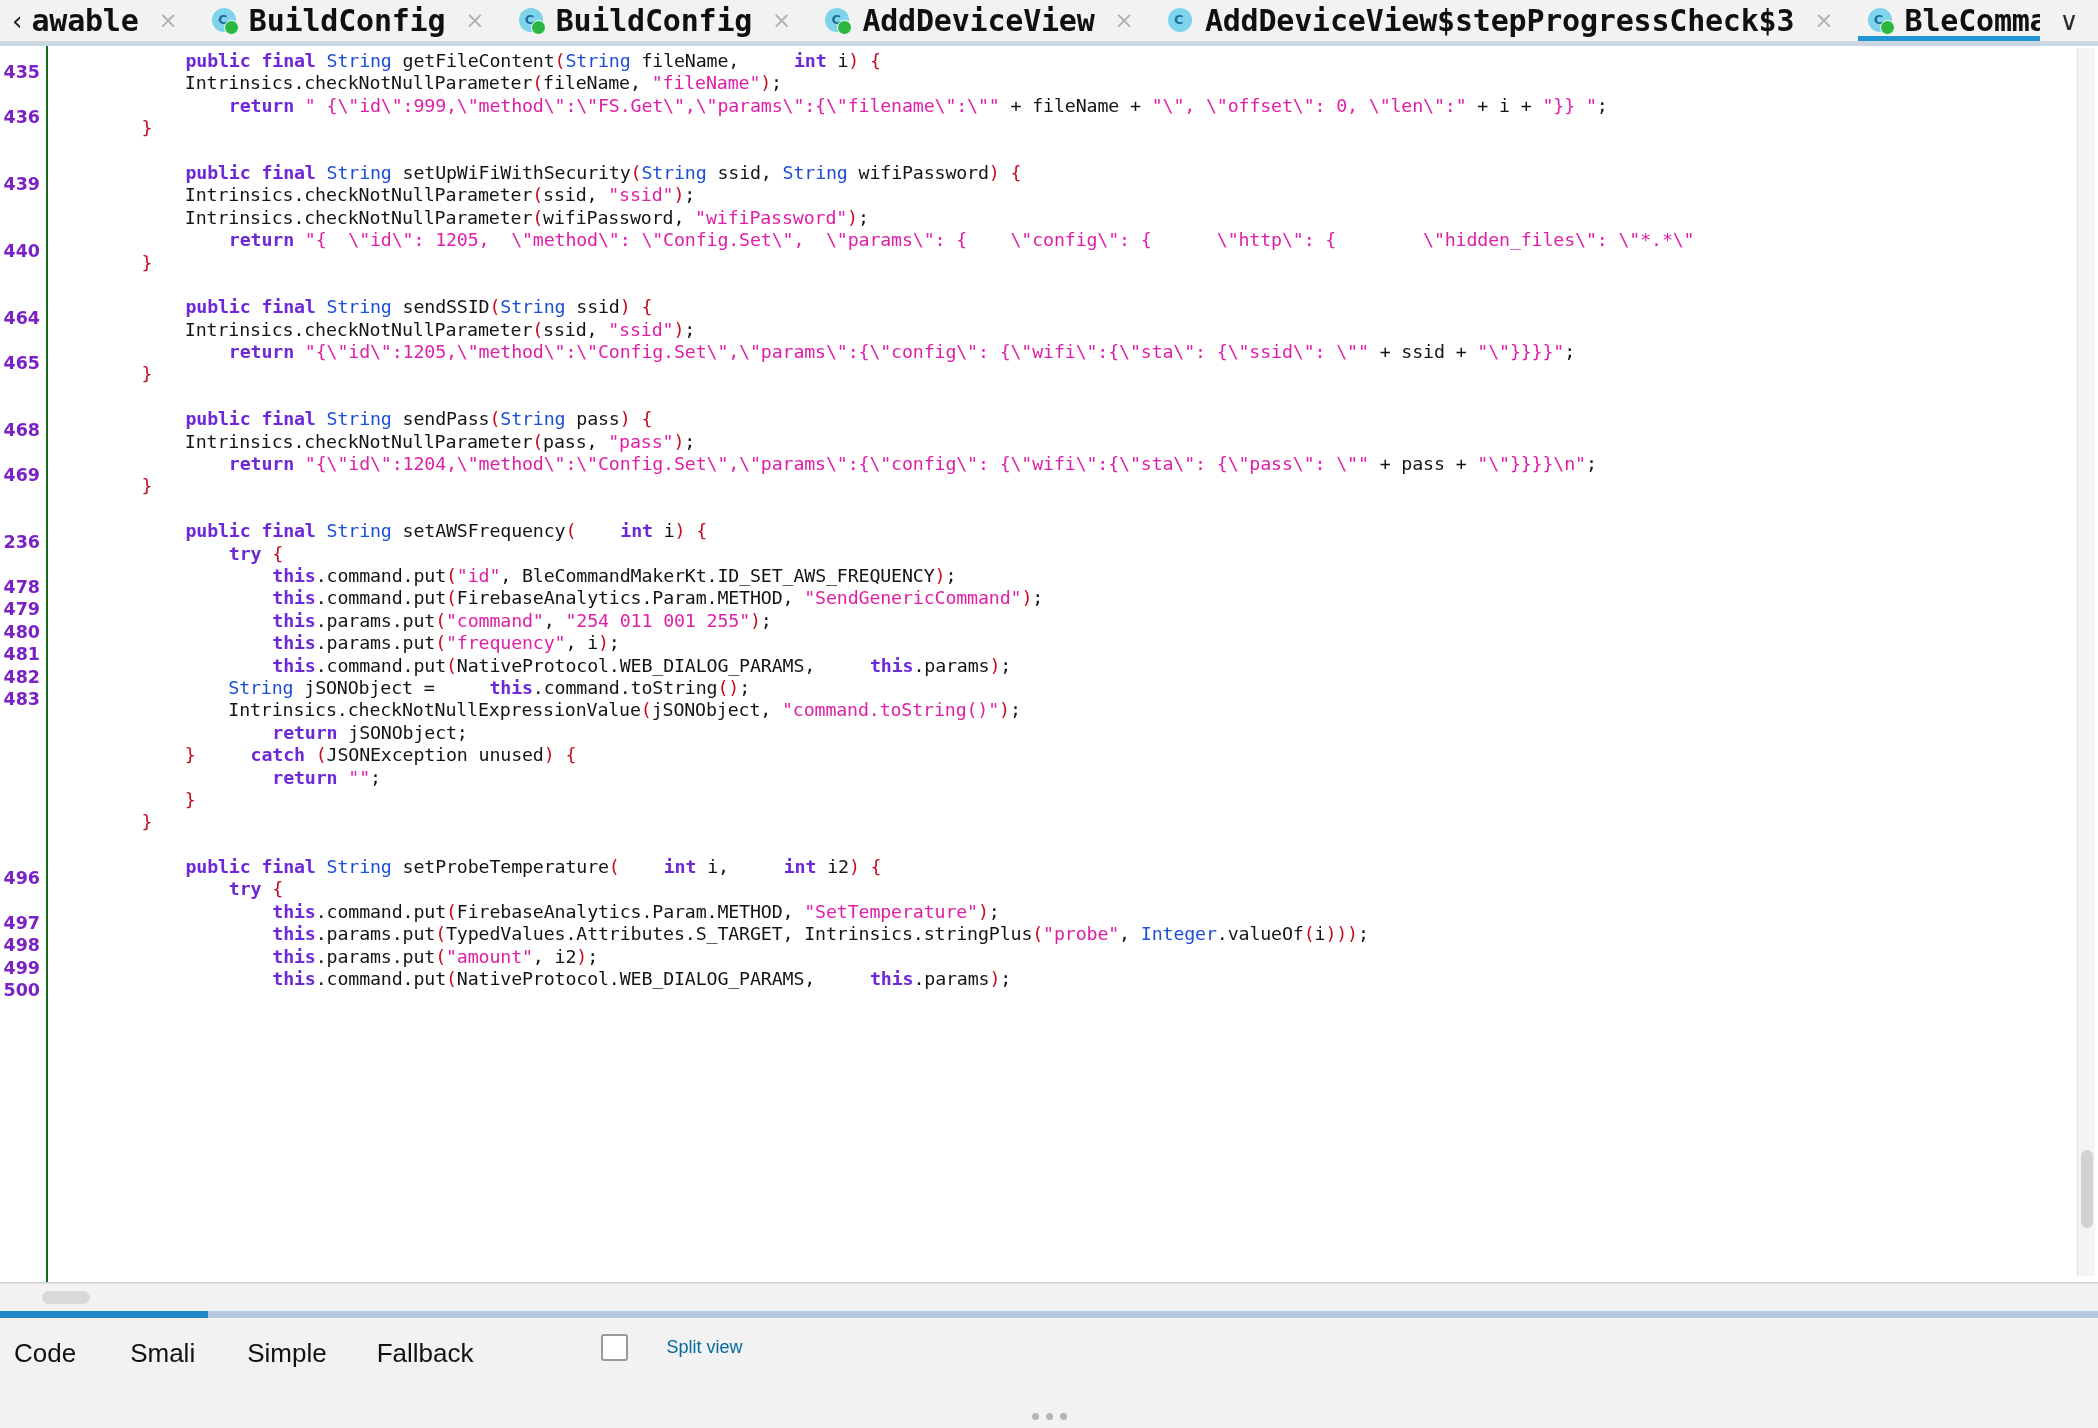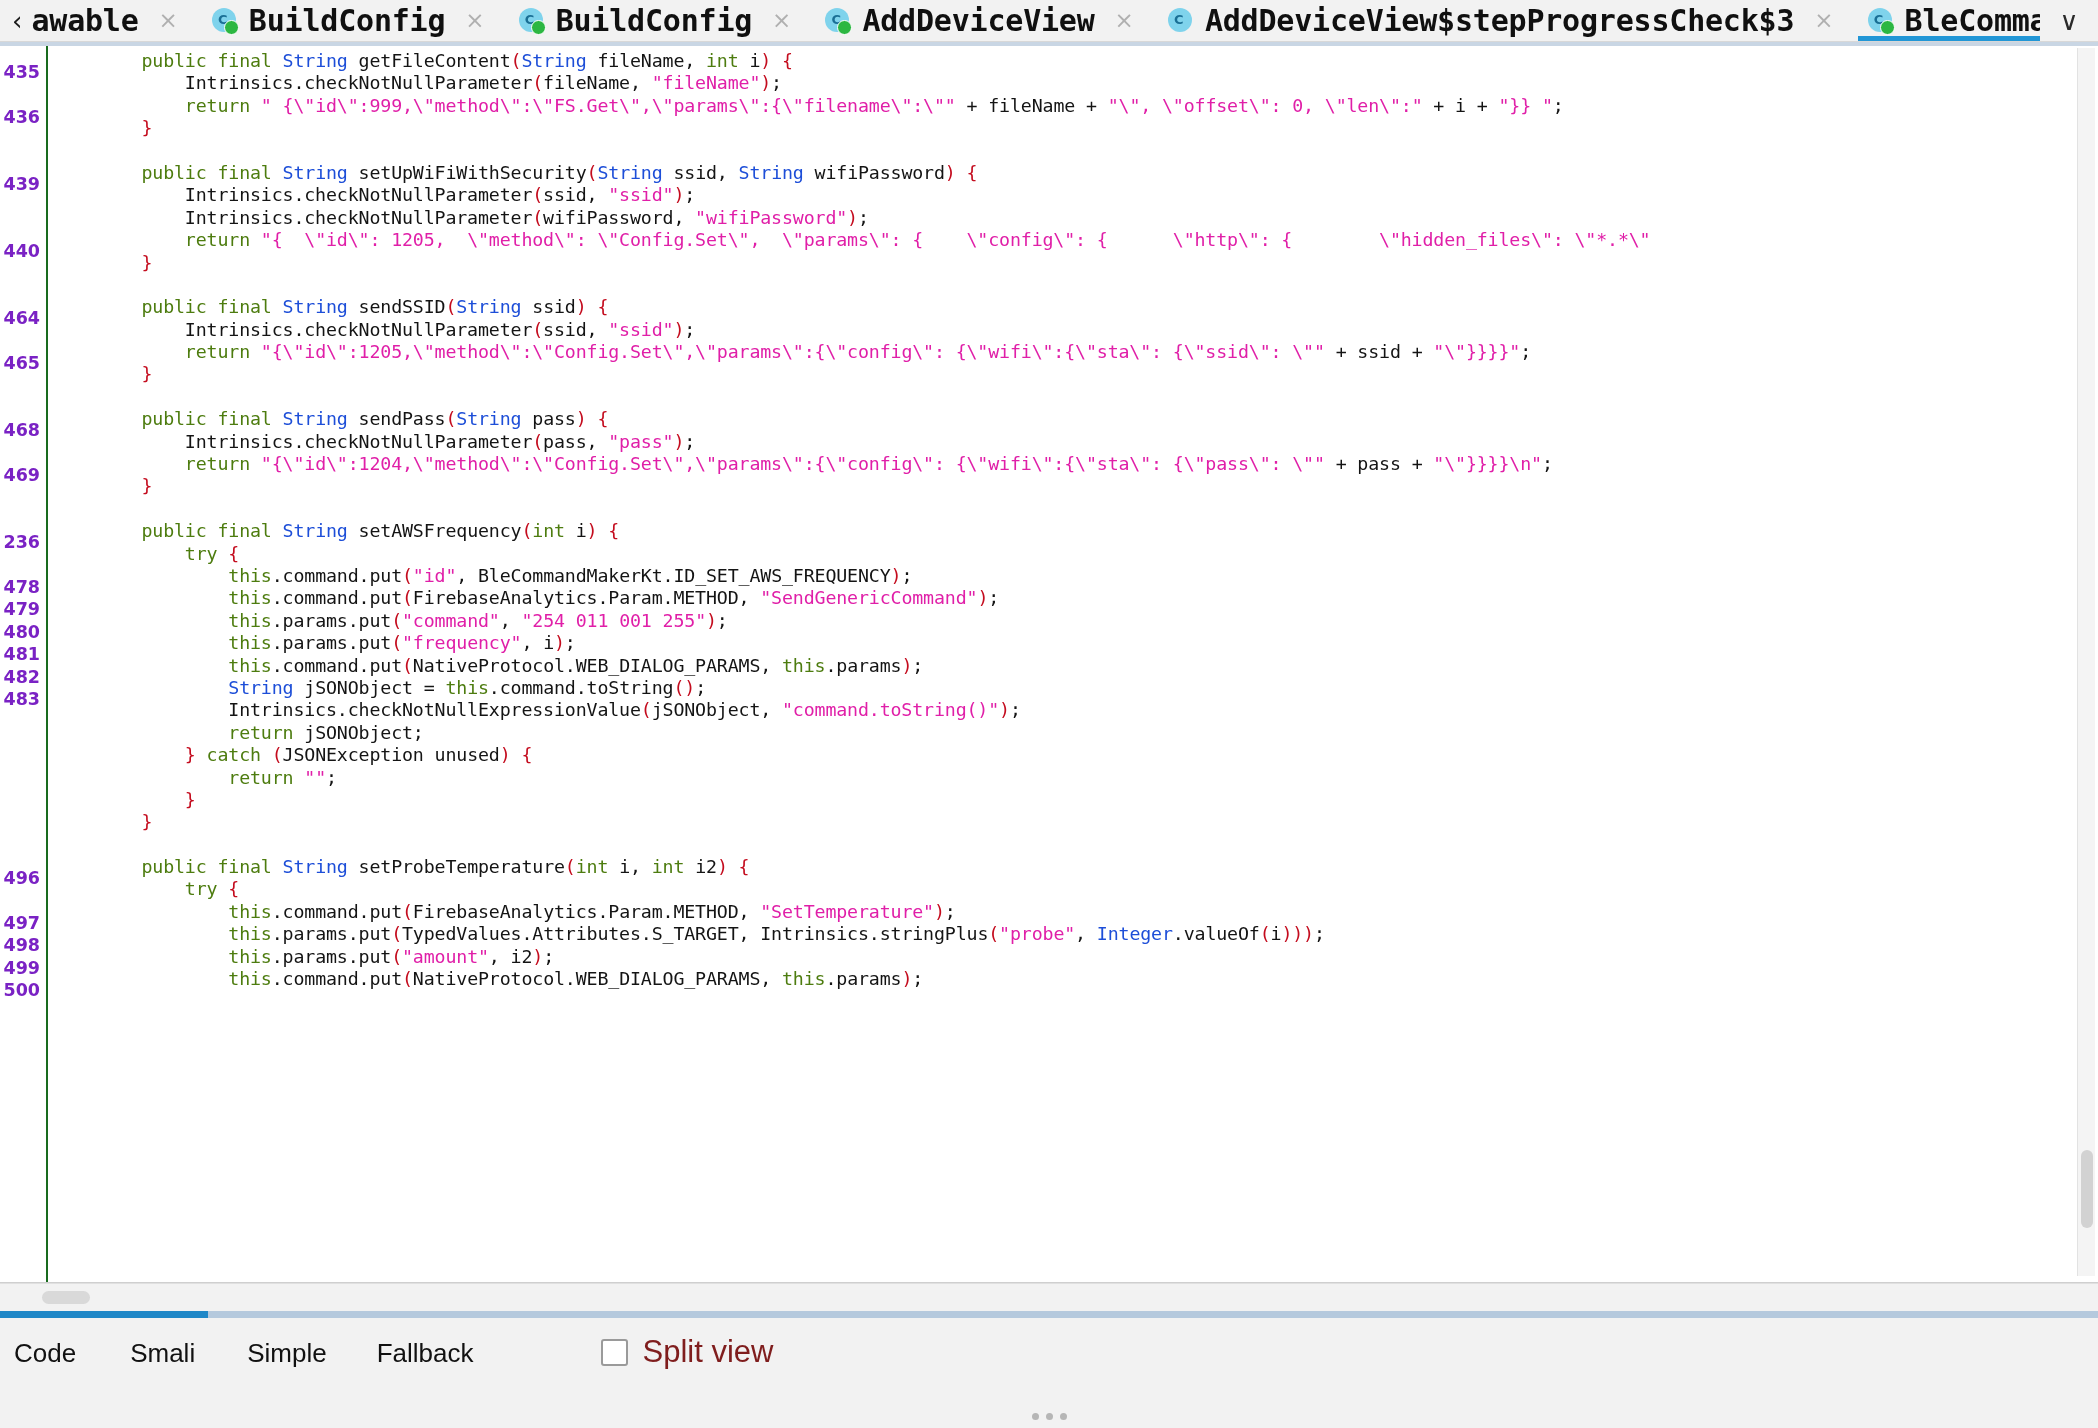--- a/index.html
+++ b/index.html
@@ -178,21 +178,21 @@
     height: 22.4px;
     line-height: 22.4px;
     white-space: pre;
     font-family: "DejaVu Sans Mono", monospace;
     font-size: 18.3px;
     color: #141414;
     letter-spacing: -0.15px;
   }
 
   
-  .k  { color: #4d7c0f; font-weight: normal; }   
+  .k  { color: #6d28d9; font-weight: bold; margin-left: 44px; }   
   .t  { color: #1d4ed8; }                      
   .s  { color: #e01fa8; }                      
   .p  { color: #c40c1e; }                      
   .n  { color: #141414; }
 
   
   .vscroll {
     position: absolute;
     right: 3px;
     top: 6px;
@@ -279,23 +279,24 @@
   }
   .checkbox {
     width: 23px;
     height: 23px;
     border: 2px solid #9a9a9a;
     border-radius: 3px;
     background: #ffffff;
   }
   .splitview-label {
     font-family: "Liberation Sans", sans-serif;
-    font-size: 31px;
-    color: #7f1d1d;
+    font-size: 18px;
+    color: #0369a1;
     white-space: nowrap;
+    margin-left: 24px;
   }
 
   .grip {
     position: absolute;
     left: 0; right: 0;
     bottom: 8px;
     display: flex;
     justify-content: center;
     gap: 7px;
   }

